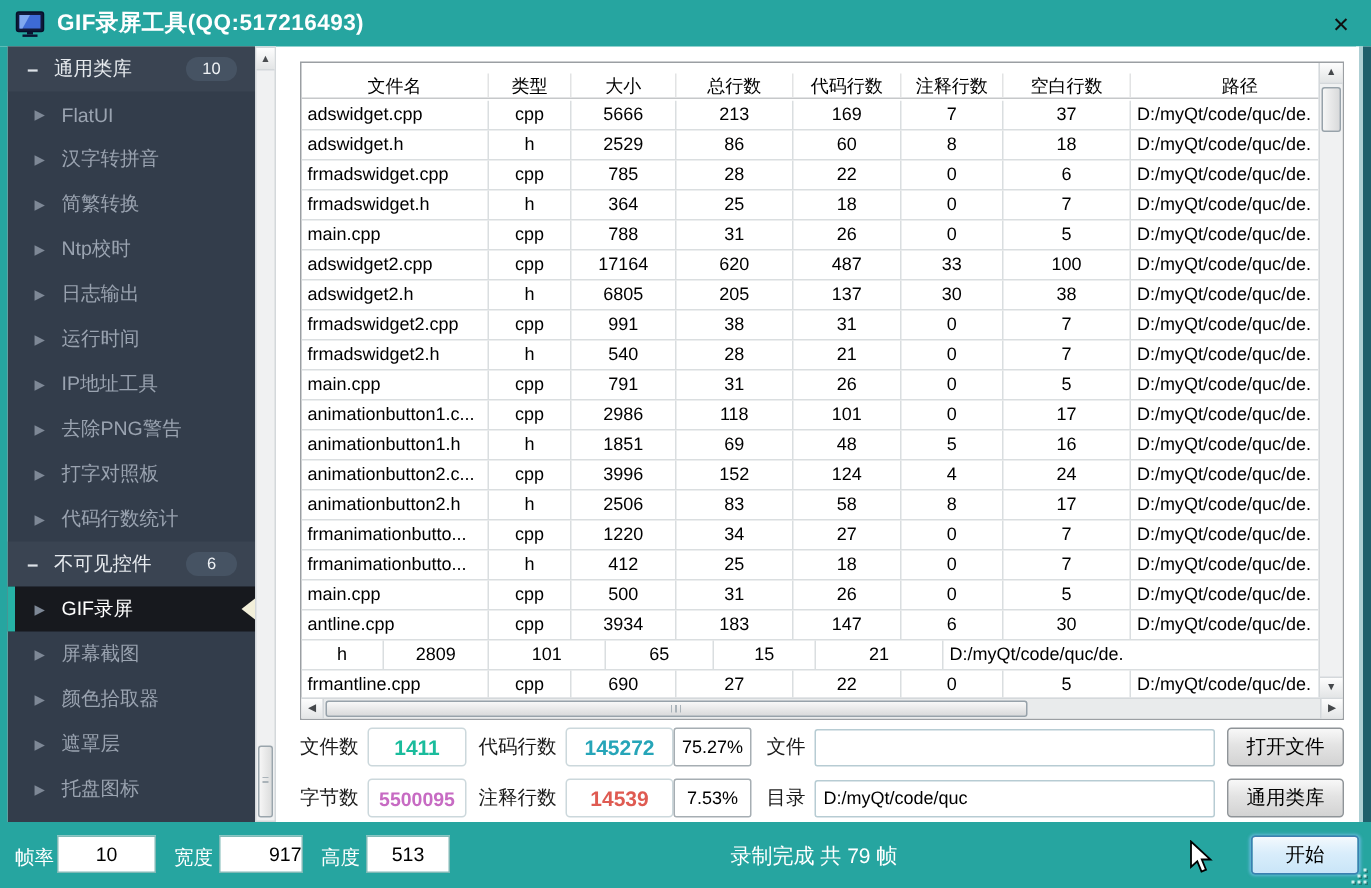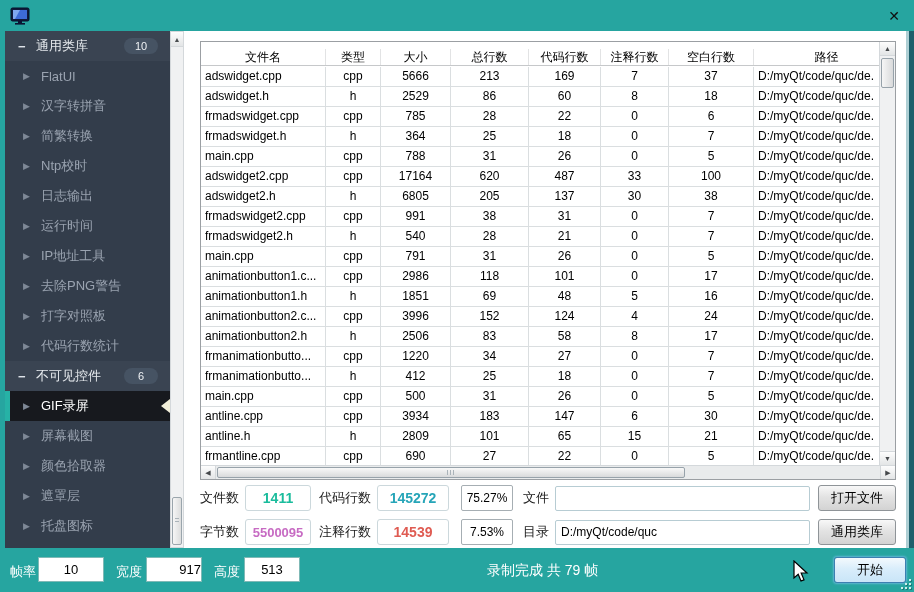--- a/index.html
+++ b/index.html
@@ -72,21 +72,21 @@
   .hs-thumb { position:absolute; left:16px; top:1px; bottom:1px; width:468px; background:linear-gradient(#f8f8f8,#d9dadb); border:1px solid #97a2aa; border-radius:2px; cursor:grab; }
   .hs-thumb::after { content:""; position:absolute; top:2px; bottom:2px; left:50%; width:7px; margin-left:-4px;
       background:repeating-linear-gradient(90deg,#aab3b9 0 1px,transparent 1px 3px); }
 
   
   .statrow { position:absolute; left:200px; width:696px; height:26px; display:flex; align-items:center; }
   .statrow1 { top:485px; } .statrow2 { top:519px; }
   .slabel { font-size:13px; color:#1c1c1c; white-space:nowrap; }
   .valbox { height:26px; border:1px solid #ccd8dc; border-radius:3px; background:#fff; font-weight:bold; font-size:14px; text-align:center; outline:none; font-family:inherit; }
   .v-small { width:66px; margin:0 8px 0 6px; }
-  .v-mid { width:72px; margin:0 12px 0 6px;text-align:center; }
+  .v-mid { width:72px; margin:0 0 0 6px;text-align:center; }
   .pctbox { width:52px; height:26px; border:1px solid #a6aeb3; border-radius:2px; background:#fff; font-size:12px; color:#000; display:flex; align-items:center; justify-content:center; margin-right:10px; }
   .txtinput { flex:1; height:25px; border:1px solid #b7ccd3; border-radius:2px; background:#fff; font-size:12px; color:#000; padding:0 5px; margin:0 8px 0 6px; outline:none; font-family:inherit; }
   .wbtn { width:78px; height:26px; background:linear-gradient(#f8f8f8,#e3e3e3 45%,#d3d3d3); border:1px solid #8f9498; border-radius:3px; font-size:13px; color:#000; cursor:pointer; font-family:inherit; }
 
   
   .bottombar { position:absolute; left:0; right:0; bottom:0; height:44px; background:#26a5a0; }
   .blabel { position:absolute; top:15px; color:#ffffff; font-size:13px; }
   .binput { position:absolute; top:9px; height:25px; background:#fff; border:1px solid #7fb9b6; font-size:13px; color:#000; text-align:center; outline:none; font-family:inherit; }
   .status { position:absolute; left:487px; top:14px; color:#ffffff; font-size:14px; }
   .startbtn { position:absolute; right:8px; top:9px; width:72px; height:26px; background:linear-gradient(#f3f9fd,#d9edfb 45%,#c9e5f8); border:1px solid #3c7fb1; border-radius:3px; box-shadow:0 0 2px 1px rgba(120,190,235,.7); font-size:13px; color:#000; cursor:pointer; font-family:inherit; }
@@ -104,20 +104,21 @@
 <div class="window">
 
   <div class="titlebar">
     <svg class="app-icon" viewBox="0 0 20 18">
       <rect x="1" y="1" width="18" height="13" rx="1.5" fill="#101a3a" stroke="#05102a" stroke-width="1"></rect>
       <rect x="3" y="3" width="14" height="9" fill="#3d6bd6"></rect>
       <path d="M3 3 L10 3 L5 12 L3 12 Z" fill="#7fa8ef"></path>
       <rect x="8" y="14" width="4" height="2" fill="#0a1433"></rect>
       <rect x="5" y="16" width="10" height="1.6" fill="#0a1433"></rect>
     </svg>
+    <span class="title-text">GIF录屏工具(QQ:517216493)</span>
     <span class="close-btn">✕</span>
   </div>
 
   <div class="frame-left"></div>
   <div class="frame-right"></div>
 
   <div class="sidebar" id="sidebar">
     <div class="side-group">
       <span class="minus-ico">−</span>
       <span class="glabel">通用类库</span>
@@ -430,21 +431,20 @@
       <div class="cell c1">cpp</div>
       <div class="cell c2">3934</div>
       <div class="cell c3">183</div>
       <div class="cell c4">147</div>
       <div class="cell c5">6</div>
       <div class="cell c6">30</div>
       <div class="cell c7">D:/myQt/code/quc/de.</div>
     </div>
 
     <div class="trow">
-      <div class="cell c0">antline.h</div>
       <div class="cell c1">h</div>
       <div class="cell c2">2809</div>
       <div class="cell c3">101</div>
       <div class="cell c4">65</div>
       <div class="cell c5">15</div>
       <div class="cell c6">21</div>
       <div class="cell c7">D:/myQt/code/quc/de.</div>
     </div>
 
     <div class="trow">

